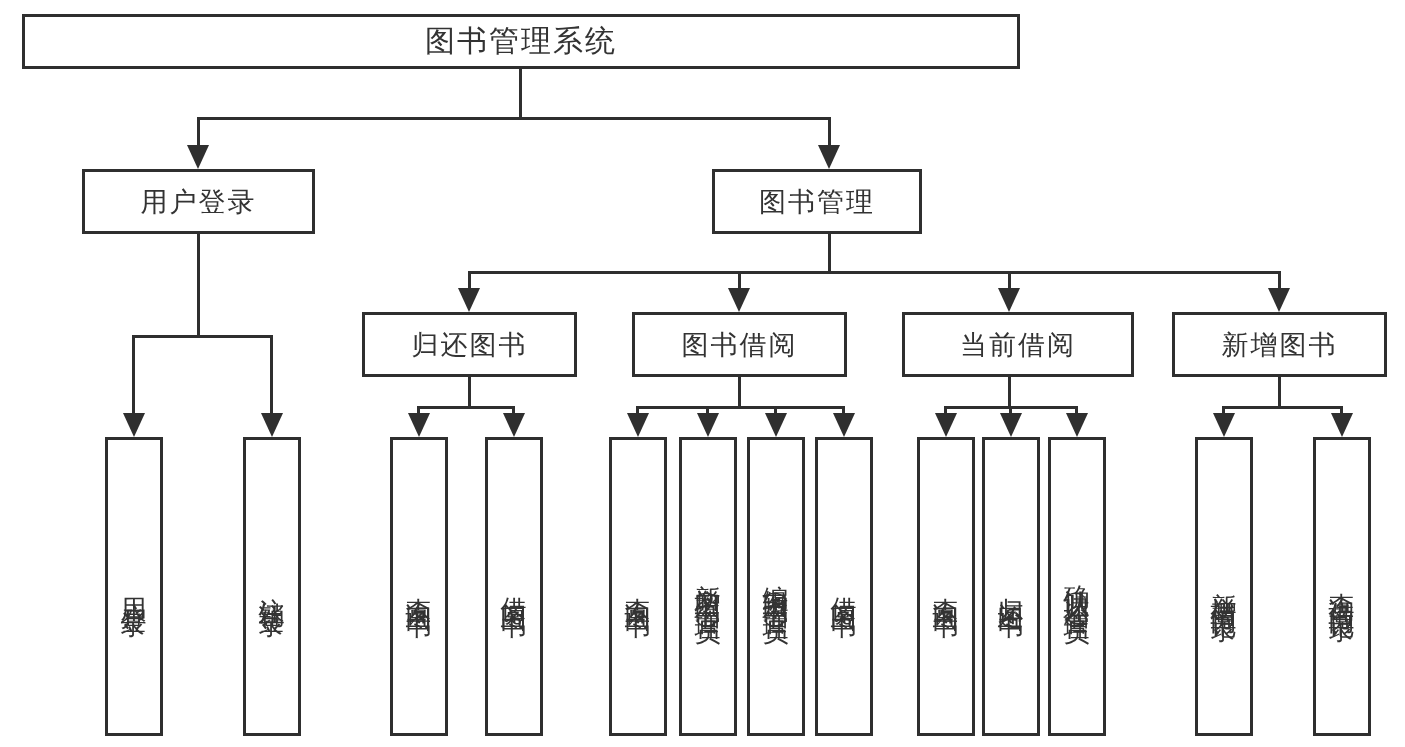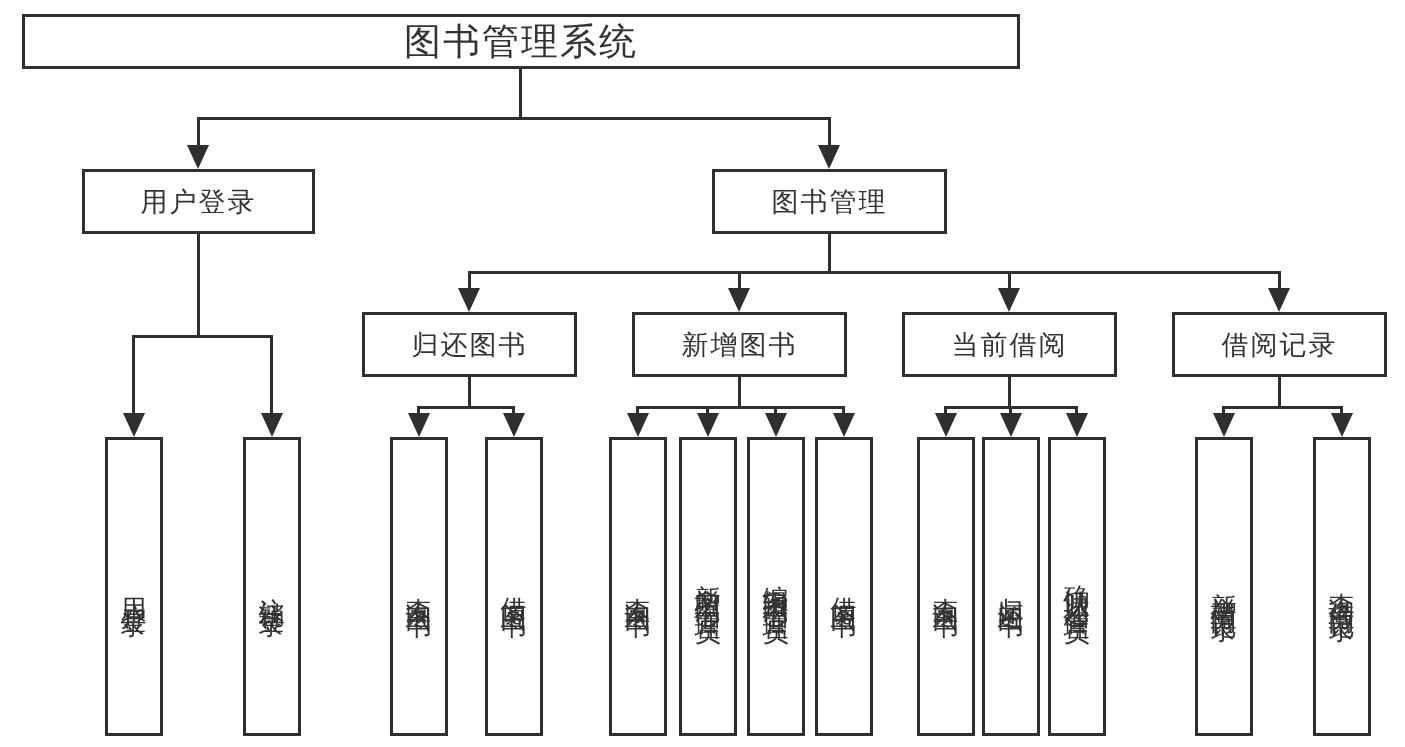--- a/index.html
+++ b/index.html
@@ -6,21 +6,21 @@
   .canvas{
     position:relative;width:1405px;height:747px;background:#fff;overflow:hidden;
     font-family:"Liberation Sans",sans-serif;color:var(--text,#333333);
   }
   .hbox{
     position:absolute;box-sizing:border-box;height:65px;
     border:3px solid var(--line,#2f2f2f);background:#fff;
     display:flex;align-items:center;justify-content:center;
     font-size:27px;letter-spacing:2px;white-space:nowrap;
   }
-  .rootbox{height:55px;font-size:37px;}
+  .rootbox{height:55px;font-size:30px;}
   .vbox{
     position:absolute;box-sizing:border-box;top:437px;width:58px;height:299px;
     border:3px solid var(--line,#2f2f2f);background:#fff;
     display:flex;align-items:center;justify-content:center;
   }
   .vlabel{
     writing-mode:vertical-rl;text-orientation:mixed;
     font-size:26px;line-height:1;letter-spacing:5px;white-space:nowrap;
   }
   .hline{position:absolute;height:3px;background:var(--line,#2f2f2f);}
@@ -96,35 +96,35 @@
   <div class="arrow" style="left:1213px;top:413px"></div>
   <div class="arrow" style="left:1331px;top:413px"></div>
 
   <div class="hbox rootbox" style="left:22px;top:14px;width:998px">
     <span>图书管理系统</span>
   </div>
 
   <div class="hbox" style="left:82px;top:169px;width:233px">
     <span>用户登录</span>
   </div>
-  <div class="hbox" style="left:712px;top:169px;width:235px">
+  <div class="hbox" style="left:712px;top:169px;width:210px">
     <span>图书管理</span>
   </div>
 
   <div class="hbox" style="left:362px;top:312px;width:215px">
     <span>归还图书</span>
   </div>
   <div class="hbox" style="left:632px;top:312px;width:215px">
-    <span>新增图书</span>
+    <span>图书借阅</span>
   </div>
-  <div class="hbox" style="left:902px;top:312px;width:215px">
+  <div class="hbox" style="left:902px;top:312px;width:232px">
     <span>当前借阅</span>
   </div>
   <div class="hbox" style="left:1172px;top:312px;width:215px">
-    <span>借阅记录</span>
+    <span>新增图书</span>
   </div>
 
   <div class="vbox" style="left:105px">
     <span class="vlabel">用户登录</span>
   </div>
   <div class="vbox" style="left:243px">
     <span class="vlabel">注销登录</span>
   </div>
 
   <div class="vbox" style="left:390px">

